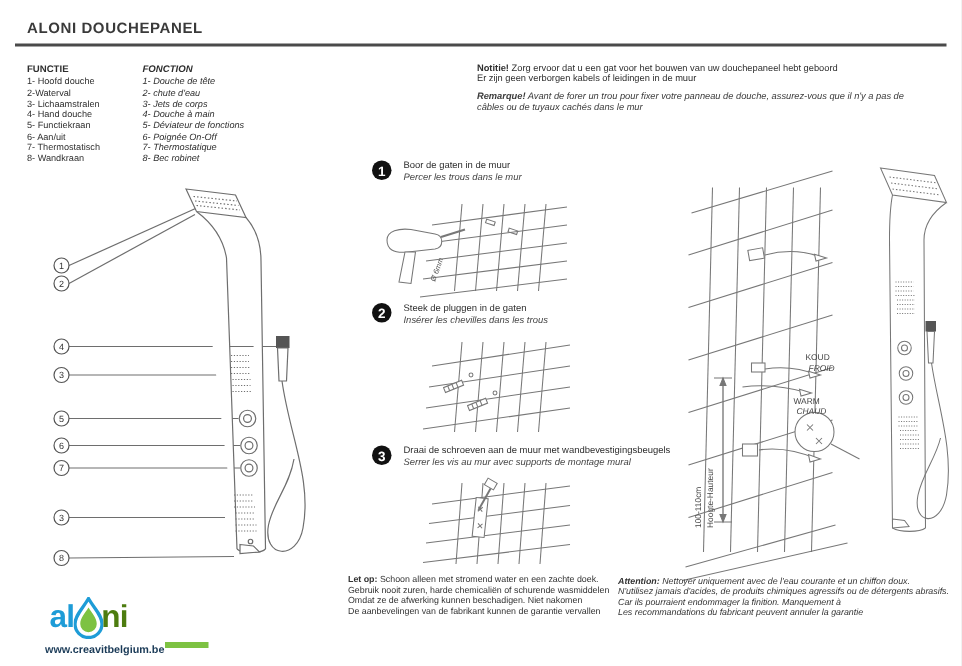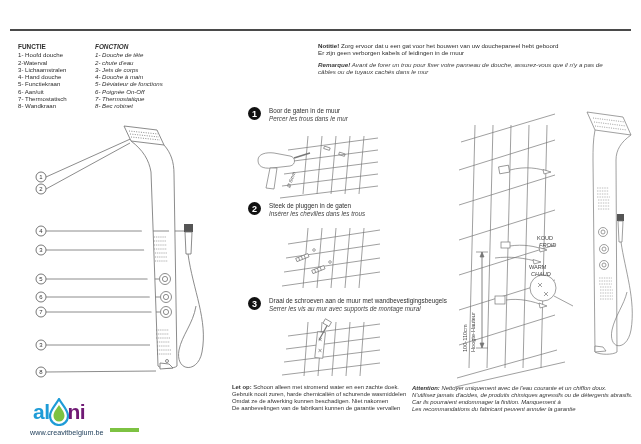--- a/index.html
+++ b/index.html
@@ -27,28 +27,29 @@
               font-size:9px;font-weight:bold;display:flex;align-items:center;justify-content:center;flex:0 0 13px;}
   .step-txt{font-size:6.3px;line-height:7.6px;}
   .step-txt .fr{color:#454545;}
   
   .care{font-size:5.9px;line-height:7.1px;color:#333;}
   .care .lead{font-weight:bold;}
   
   .logo-row{left:33px;top:398px;display:flex;align-items:center;}
   .logo-word{font-size:21px;font-weight:bold;line-height:20px;letter-spacing:-.5px;}
   .logo-bar{position:absolute;left:42px;top:26px;width:29px;height:4px;background:#7dc242;}
-  .site{left:30px;top:428px;font-size:7.2px;font-weight:normal;color:#1a3a57;}
+  .site{left:30px;top:428px;font-size:7.2px;font-weight:bold;color:#1a3a57;}
   svg text{font-family:"Liberation Sans",sans-serif;}
 </style>
 </head>
 <body>
 
 <div class="page">
 
+  <div class="abs hdr-title">ALONI DOUCHEPANEL</div>
   <div class="abs hdr-rule"></div>
 
   <div class="abs fn-col" style="left:18px;top:43px;">
     <div class="fn-title">FUNCTIE</div>
     <div>1- Hoofd douche</div>
     <div>2-Waterval</div>
     <div>3- Lichaamstralen</div>
     <div>4- Hand douche</div>
     <div>5- Functiekraan</div>
     <div>6- Aan/uit</div>
@@ -364,20 +365,20 @@
     <div>Car ils pourraient endommager la finition. Manquement à</div>
     <div>Les recommandations du fabricant peuvent annuler la garantie</div>
   </div>
 
   <div class="abs logo-row">
     <span class="logo-word" style="color:#1e9cd7;">al</span>
     <svg width="20" height="28" viewBox="0 0 20 28" style="margin:0 -1px;">
       <path d="M10,1 C14,8 19,12 19,18 A9,9 0 1 1 1,18 C1,12 6,8 10,1 Z" fill="none" stroke="#1e9cd7" stroke-width="2.2"></path>
       <path d="M10,7 C12.5,11 15.5,14 15.5,18 A5.5,5.5 0 1 1 4.5,18 C4.5,14 7.5,11 10,7 Z" fill="#7dc242"></path>
     </svg>
-    <span class="logo-word" style="color:#701a75;position:relative;">
+    <span class="logo-word" style="color:#4d7c0f;position:relative;">
       <span>ni</span>
       <span class="logo-bar"></span>
     </span>
   </div>
   <div class="abs site">www.creavitbelgium.be</div>
 
 </div>
 
 </body></html>

